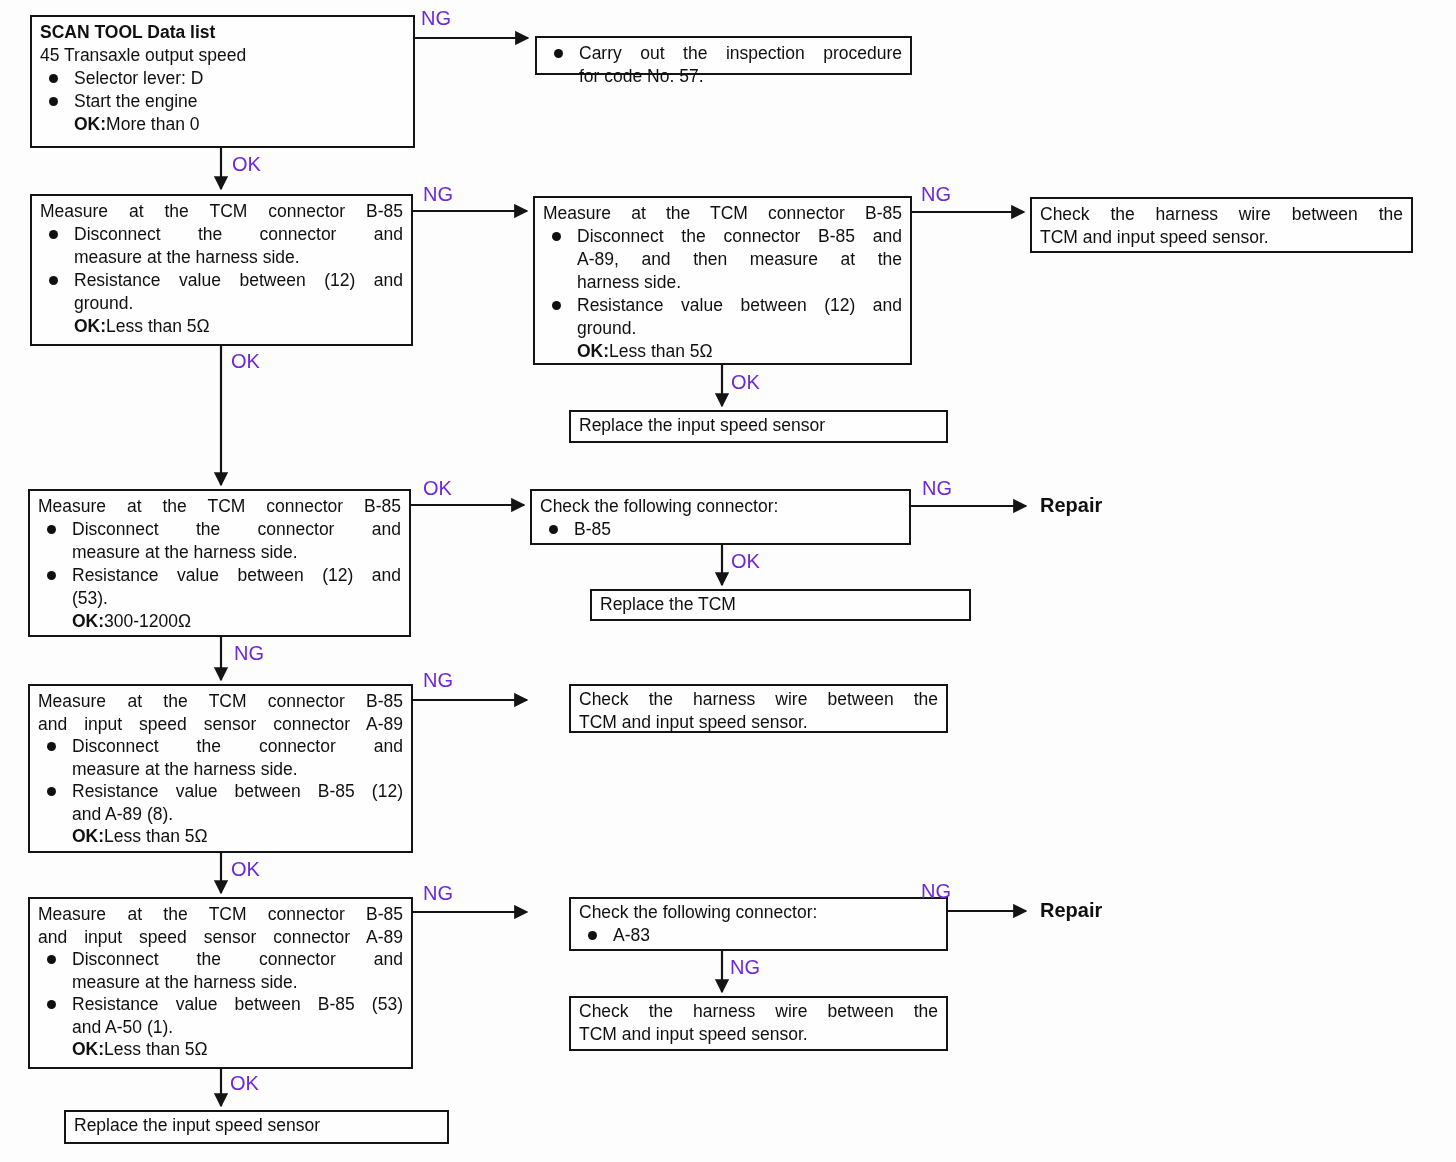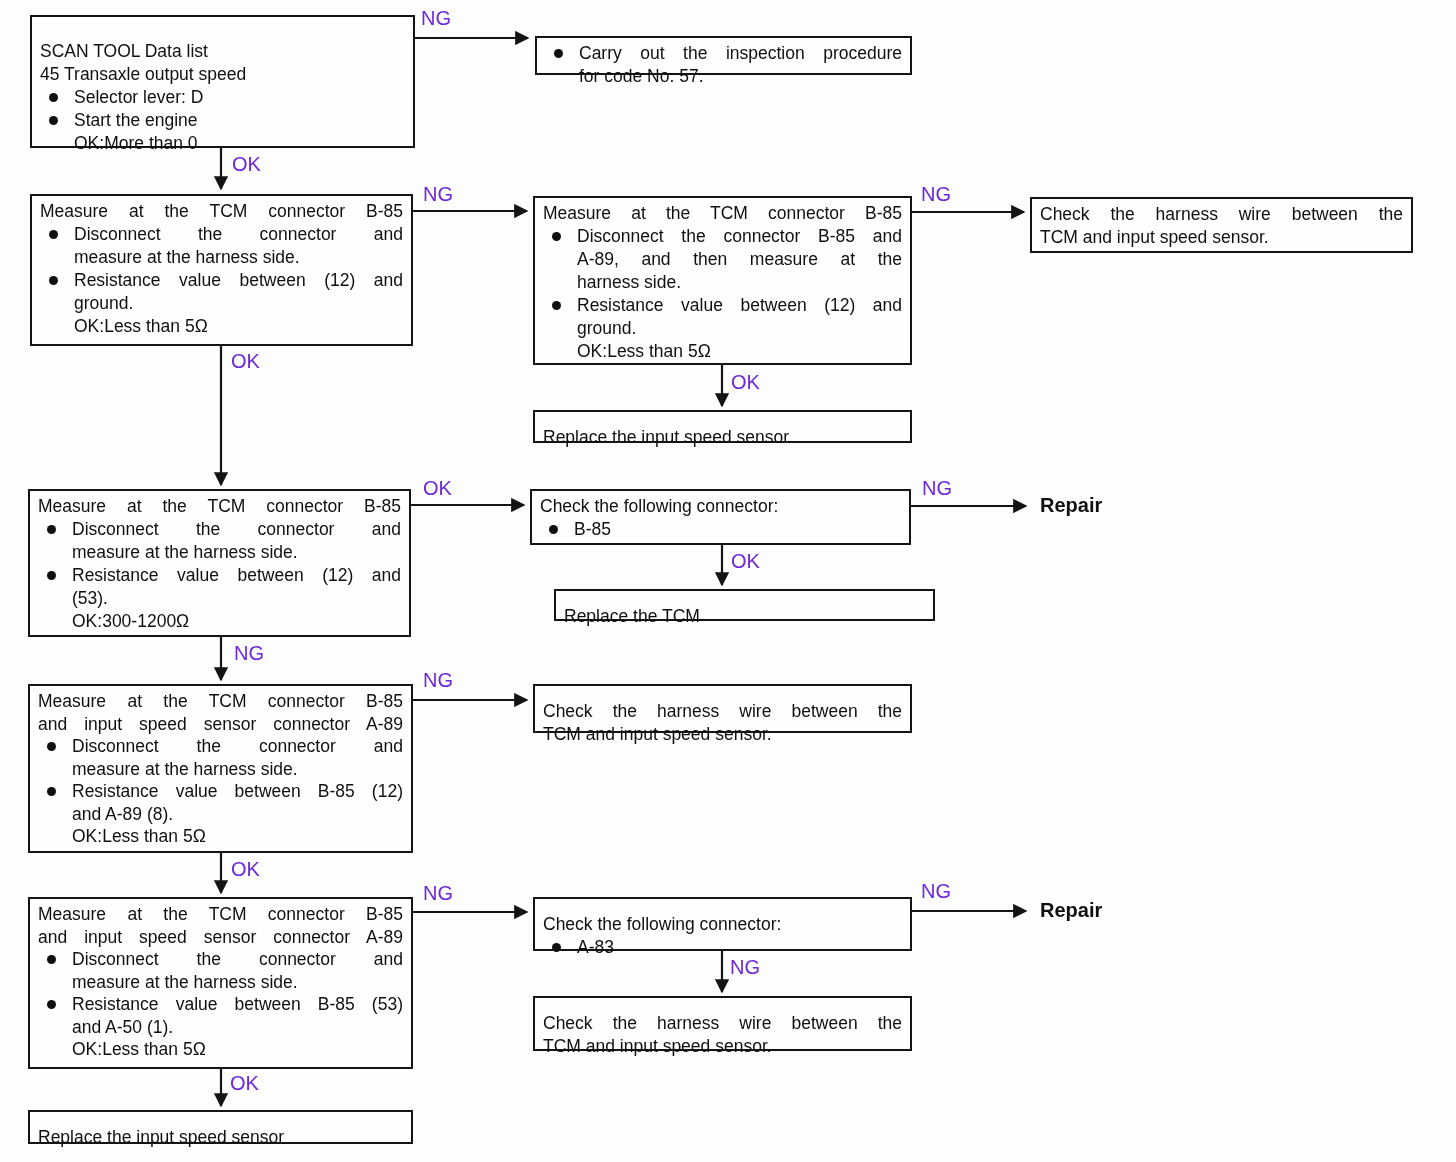--- a/index.html
+++ b/index.html
@@ -5,22 +5,22 @@
   html,body{margin:0;padding:0;background:#fcfcfc;}
   #canvas{
     position:relative;width:1456px;height:1162px;background:#fdfdfd;
     font-family:"Liberation Sans","DejaVu Sans",sans-serif;
     color:#101010;font-size:17.5px;
   }
   .box{
     position:absolute;border:2px solid #141414;background:#fefefe;
     box-sizing:border-box;padding:4px 8px;line-height:23px;
   }
-  .box-sm{padding-top:14px;padding-bottom:3px;}
-  .bold{font-weight:normal;margin-top:19px;}
+  .box-sm{padding-top:2px;padding-bottom:3px;margin-left:36px;}
+  .bold{font-weight:bold;}
   .j{text-align:justify;text-align-last:justify;}
   .bul{display:flex;}
   .dotc{flex:0 0 34px;position:relative;}
   .dot{position:absolute;left:9px;top:7px;width:9px;height:9px;border-radius:50%;background:#101010;}
   .bt{flex:1 1 auto;min-width:0;}
   .okline{margin-left:34px;}
   .okv{}
   .flbl{position:absolute;font-size:20px;line-height:24px;color:#6d28d9;}
   .repair{position:absolute;font-size:20px;line-height:24px;font-weight:bold;color:#101010;text-align:center;}
   svg.arrows{position:absolute;left:0;top:0;}

